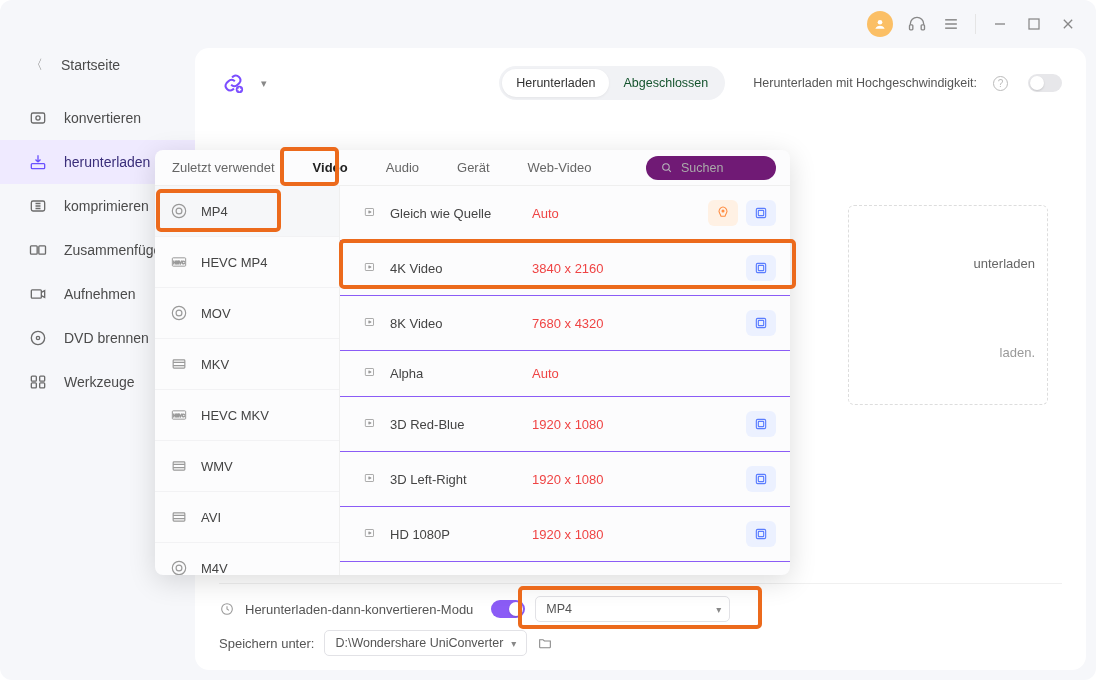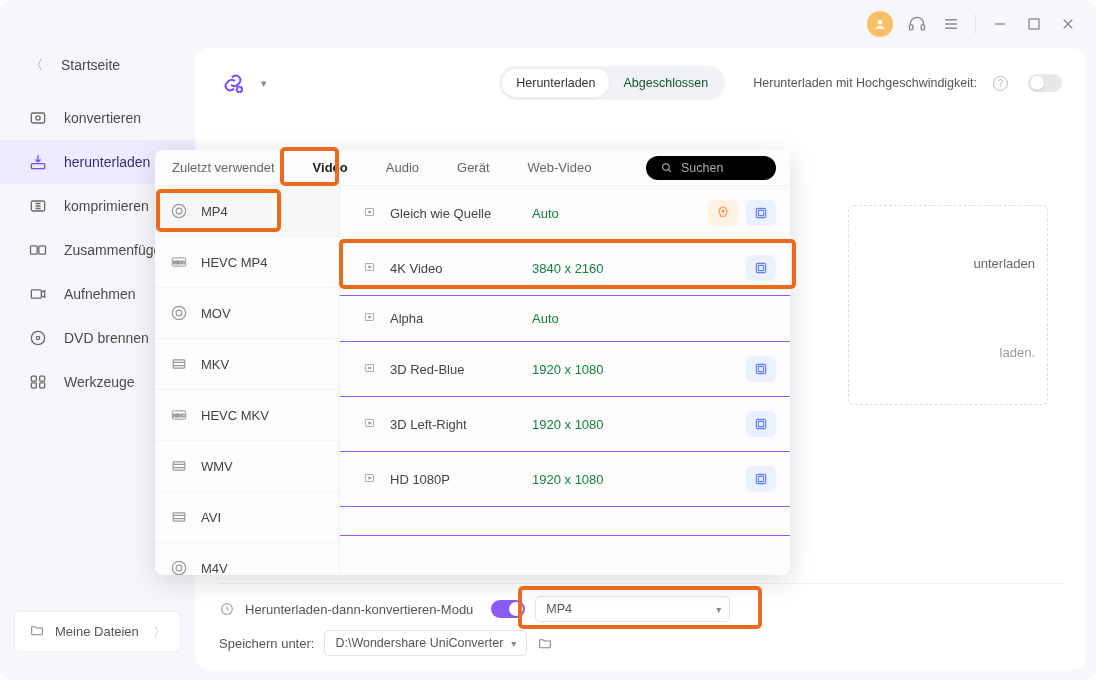--- a/index.html
+++ b/index.html
@@ -49,31 +49,31 @@
 .save-box { border: 1px solid #e2e2e6; border-radius: 5px; padding: 5px 10px; background: #fff; display: flex; align-items: center; gap: 8px; font-size: 12.5px; }
 .folder-ic { width: 16px; height: 16px; color: #888; }
 .format-box { border: 1px solid #e2e2e6; border-radius: 5px; padding: 5px 34px 5px 10px; background: #fff; font-size: 12.5px; position: relative; width: 195px; }
 .format-box .chev { position: absolute; right: 8px; top: 50%; transform: translateY(-50%); color: #888; font-size: 10px; }
 
 
 .popover { position: absolute; left: 155px; top: 150px; width: 635px; height: 425px; background: #fcfcfd; border-radius: 8px; box-shadow: 0 6px 28px rgba(0,0,0,.14); display: flex; flex-direction: column; overflow: hidden; z-index: 20; }
 .pop-tabs { display: flex; align-items: center; padding: 0 14px; gap: 32px; height: 42px; border-bottom: 1px solid #efefef; position: relative; }
 .pop-tab { font-size: 13px; color: #666; cursor: pointer; padding: 10px 3px; }
 .pop-tab.active { color: #222; font-weight: 600; }
-.pop-search { margin-left: auto; display: flex; align-items: center; gap: 8px; background: #000000; border-radius: 16px; padding: 5px 14px; font-size: 12.5px; color: #aaa; min-width: 130px; }
+.pop-search { margin-left: auto; display: flex; align-items: center; gap: 8px; background: #701a75; border-radius: 16px; padding: 5px 14px; font-size: 12.5px; color: #aaa; min-width: 130px; }
 .pop-body { flex: 1; display: flex; }
 .pop-left { width: 185px; border-right: 1px solid #efefef; overflow: hidden; }
 .fmt-item { display: flex; align-items: center; gap: 12px; padding: 15px 14px; font-size: 13px; color: #444; border-bottom: 1px solid #f2f2f4; cursor: pointer; }
 .fmt-item.sel { background: #f6f7f9; }
 .fmt-ic { width: 20px; height: 20px; display: flex; align-items: center; justify-content: center; color: #888; }
 .pop-right { flex: 1; overflow: hidden; position: relative; }
 .pop-scroll { position: absolute; top: 0; right: 0; left: 0; bottom: 0; overflow: hidden; }
 .res-item { display: flex; align-items: center; padding: 14px 14px 14px 22px; font-size: 13px; color: #444; border-bottom: 1px solid #8b5cf6; }
 .res-name { display: flex; align-items: center; gap: 12px; width: 170px; }
-.res-dim { width: 165px; color: #15803d; }
+.res-dim { width: 165px; color: #ef4444; }
 .res-acts { margin-left: auto; display: flex; gap: 8px; }
 .act-btn { width: 30px; height: 26px; border-radius: 6px; background: #ecf1ff; display: flex; align-items: center; justify-content: center; color: #5a7dff; cursor: pointer; }
 .act-btn.rocket { background: #fff1e4; color: #ff8a3d; }
 .play-ic { width: 16px; height: 14px; }
 
 
 .hl { position: absolute; border: 4px solid #ec6a1c; border-radius: 5px; z-index: 30; pointer-events: none; }
 .hl1 { left: 280px; top: 147px; width: 59px; height: 39px; }
 .hl2 { left: 156px; top: 189px; width: 125px; height: 43px; }
 .hl3 { left: 339px; top: 239px; width: 457px; height: 50px; }
@@ -190,29 +190,20 @@
               <rect x="4" y="5" width="6" height="6" rx="1"></rect>
               <rect x="14" y="5" width="6" height="6" rx="1"></rect>
               <rect x="4" y="13" width="6" height="6" rx="1"></rect>
               <rect x="14" y="13" width="6" height="6" rx="1"></rect>
             </svg>
           </span>
         <span>Werkzeuge</span>
       </div>
 
       <div class="side-spacer"></div>
-      <div class="side-bottom">
-        <span style="display:flex;align-items:center;gap:10px;">
-          <span><svg width="16" height="16" viewBox="0 0 24 24" fill="none" stroke="#888" stroke-width="1.6">
-                <path d="M4 7h5l2 2h9v9a1 1 0 01-1 1H5a1 1 0 01-1-1V7z"></path>
-              </svg></span>
-          <span>Meine Dateien</span>
-        </span>
-        <span style="color:#aaa;">〉</span>
-      </div>
     </div>
 
     <div class="content">
       <div class="toolbar">
         <span class="paste-btn">
           <svg viewBox="0 0 24 24" width="22" height="22" fill="none" stroke="#7b4dff" stroke-width="2.2">
               <path d="M10 14a5 5 0 007 0l2-2a5 5 0 00-7-7l-1 1"></path>
               <path d="M14 10a5 5 0 00-7 0l-2 2a5 5 0 007 7l1-1"></path>
               <circle cx="19" cy="19" r="4" fill="#7b4dff" stroke="none"></circle>
               <path d="M19 17v4M17 19h4" stroke="#fff" stroke-width="1.6"></path>
@@ -401,20 +392,38 @@
                 </svg>
               </div>
             </div>
           </div>
           <div class="res-item">
             <div class="res-name">
               <span><svg class="play-ic" viewBox="0 0 24 24" fill="none" stroke="#999" stroke-width="1.4">
                   <rect x="4" y="6" width="14" height="12" rx="1"></rect>
                   <path d="M10 10l4 2-4 2z" fill="#999"></path>
                 </svg></span>
+              <span>8K Video</span>
+            </div>
+            <div class="res-dim">7680 x 4320</div>
+            <div class="res-acts">
+              <div class="act-btn">
+                <svg width="16" height="16" viewBox="0 0 24 24" fill="none" stroke="currentColor" stroke-width="1.7">
+                  <rect x="5" y="5" width="14" height="14" rx="2"></rect>
+                  <rect x="8" y="8" width="8" height="8" rx="1"></rect>
+                </svg>
+              </div>
+            </div>
+          </div>
+          <div class="res-item">
+            <div class="res-name">
+              <span><svg class="play-ic" viewBox="0 0 24 24" fill="none" stroke="#999" stroke-width="1.4">
+                  <rect x="4" y="6" width="14" height="12" rx="1"></rect>
+                  <path d="M10 10l4 2-4 2z" fill="#999"></path>
+                </svg></span>
               <span>Alpha</span>
             </div>
             <div class="res-dim">Auto</div>
             <div class="res-acts"></div>
           </div>
           <div class="res-item">
             <div class="res-name">
               <span><svg class="play-ic" viewBox="0 0 24 24" fill="none" stroke="#999" stroke-width="1.4">
                   <rect x="4" y="6" width="14" height="12" rx="1"></rect>
                   <path d="M10 10l4 2-4 2z" fill="#999"></path>

